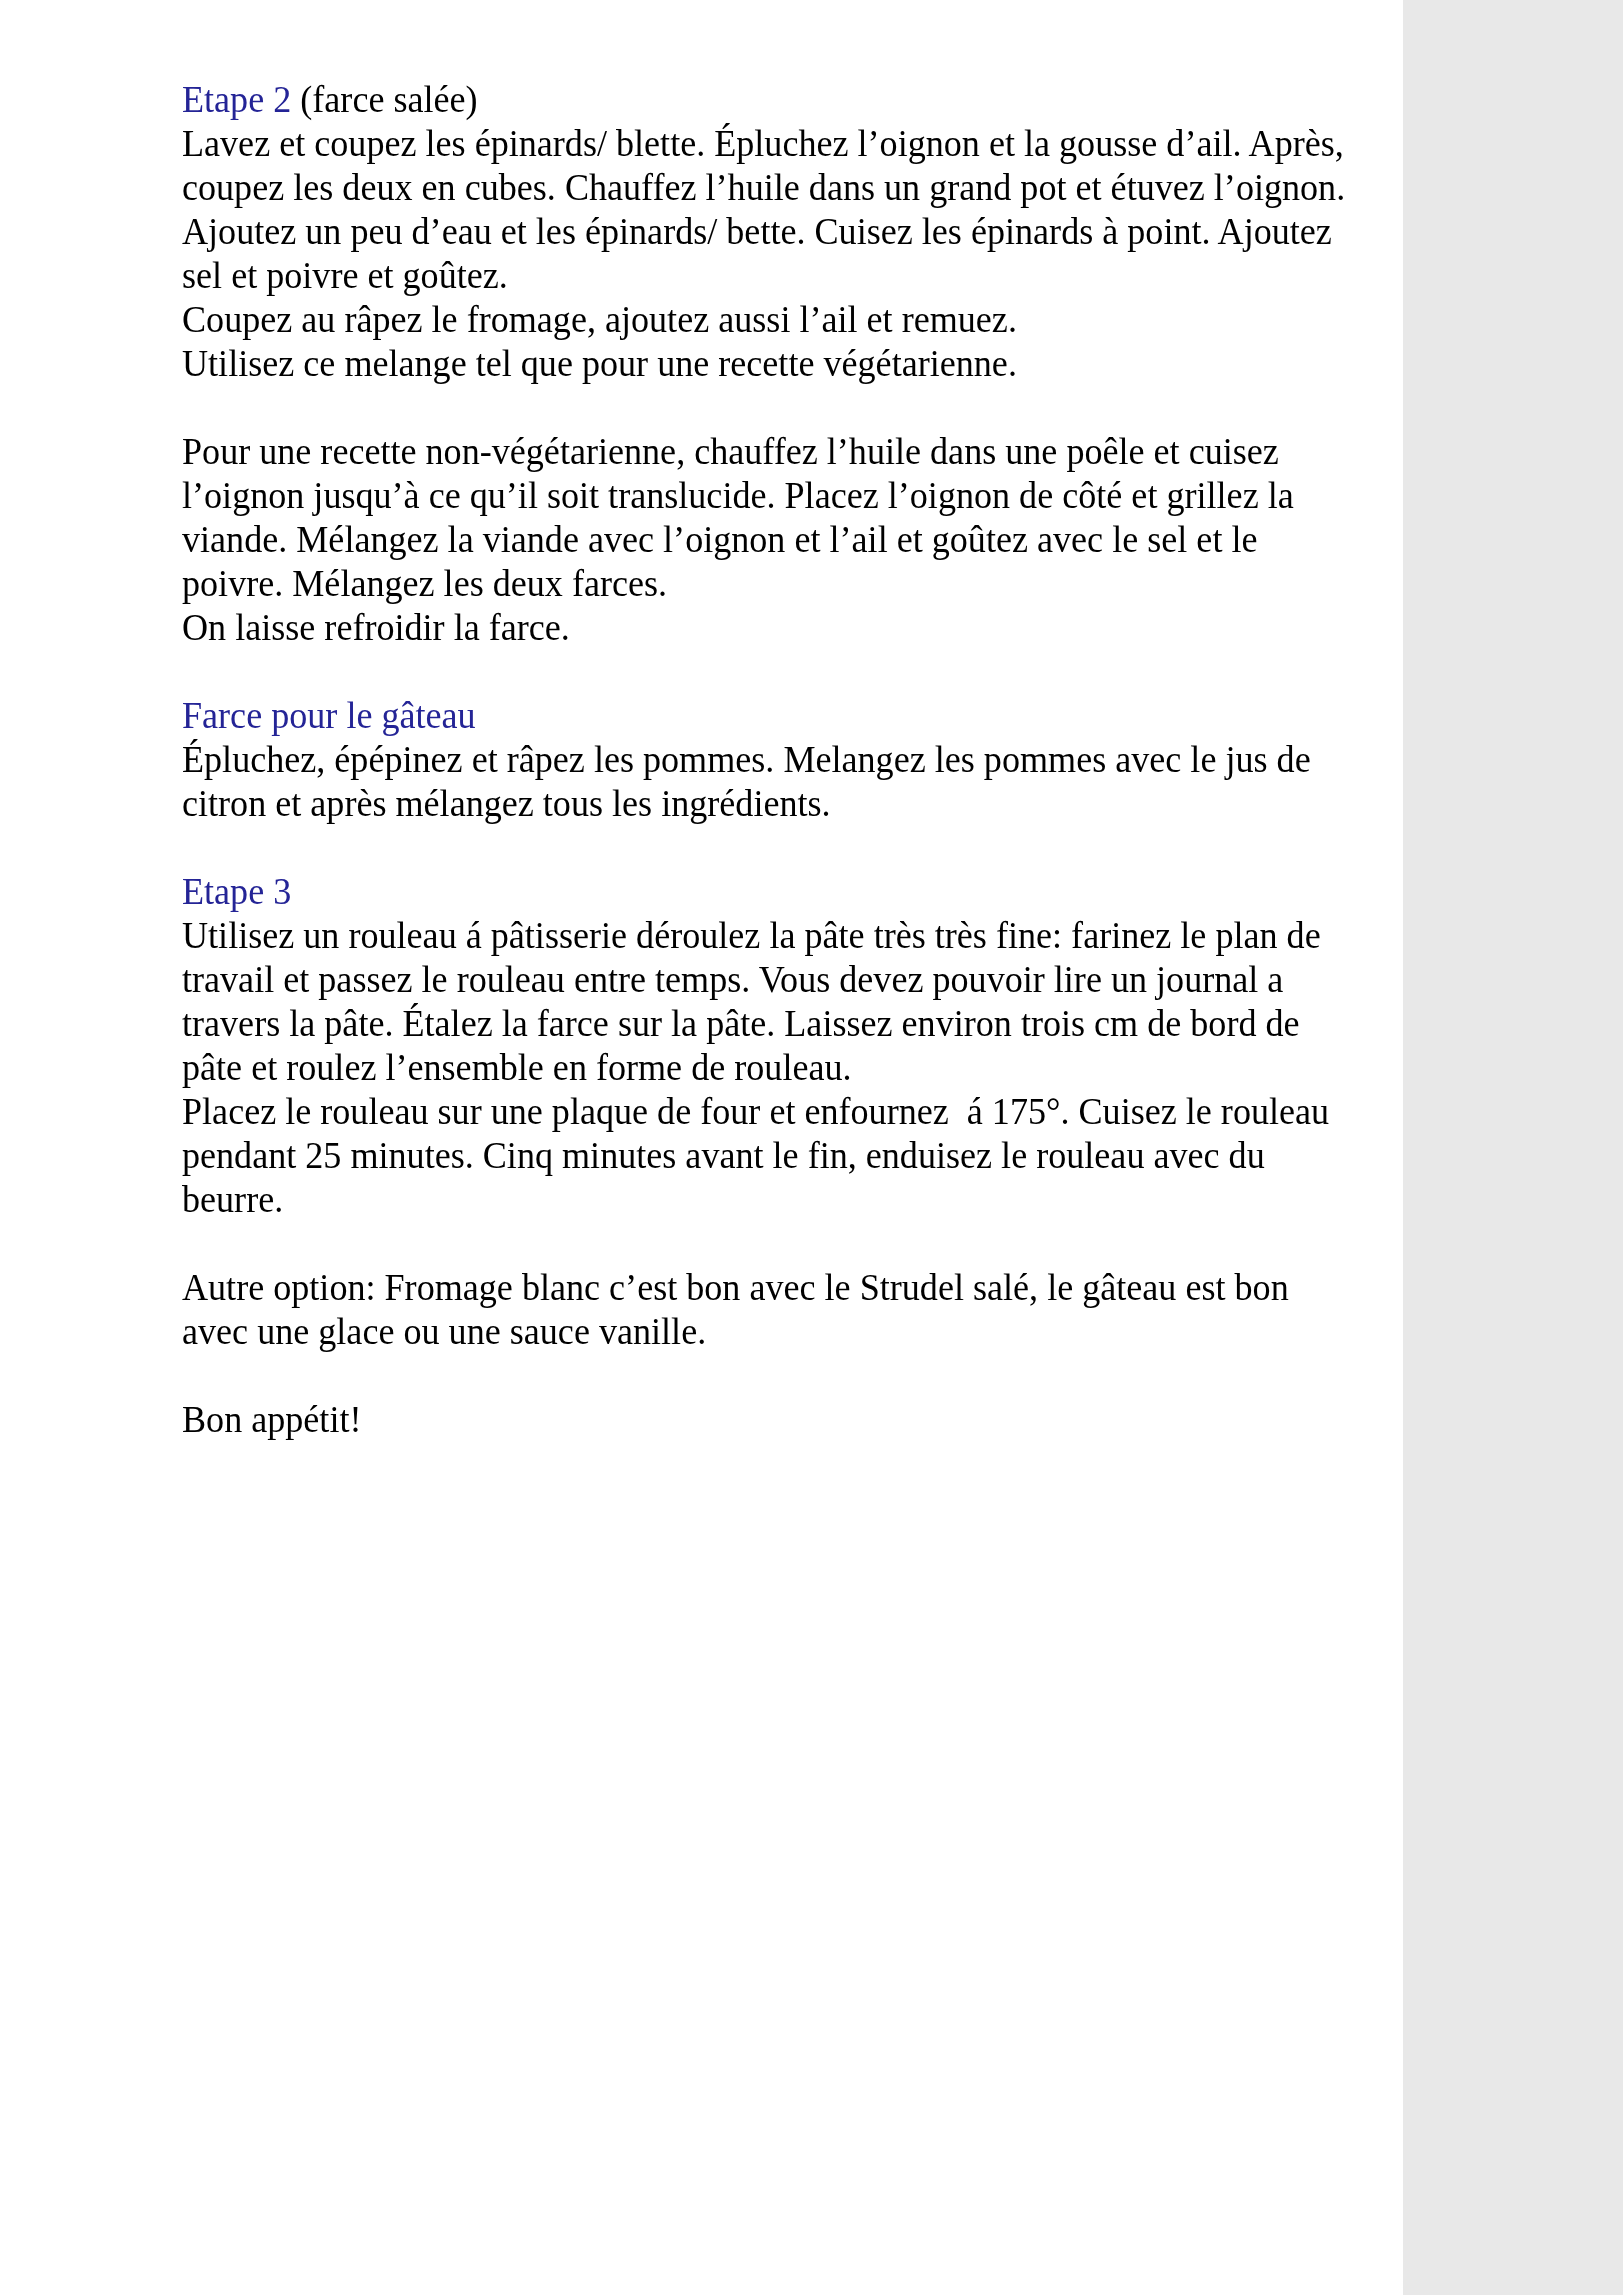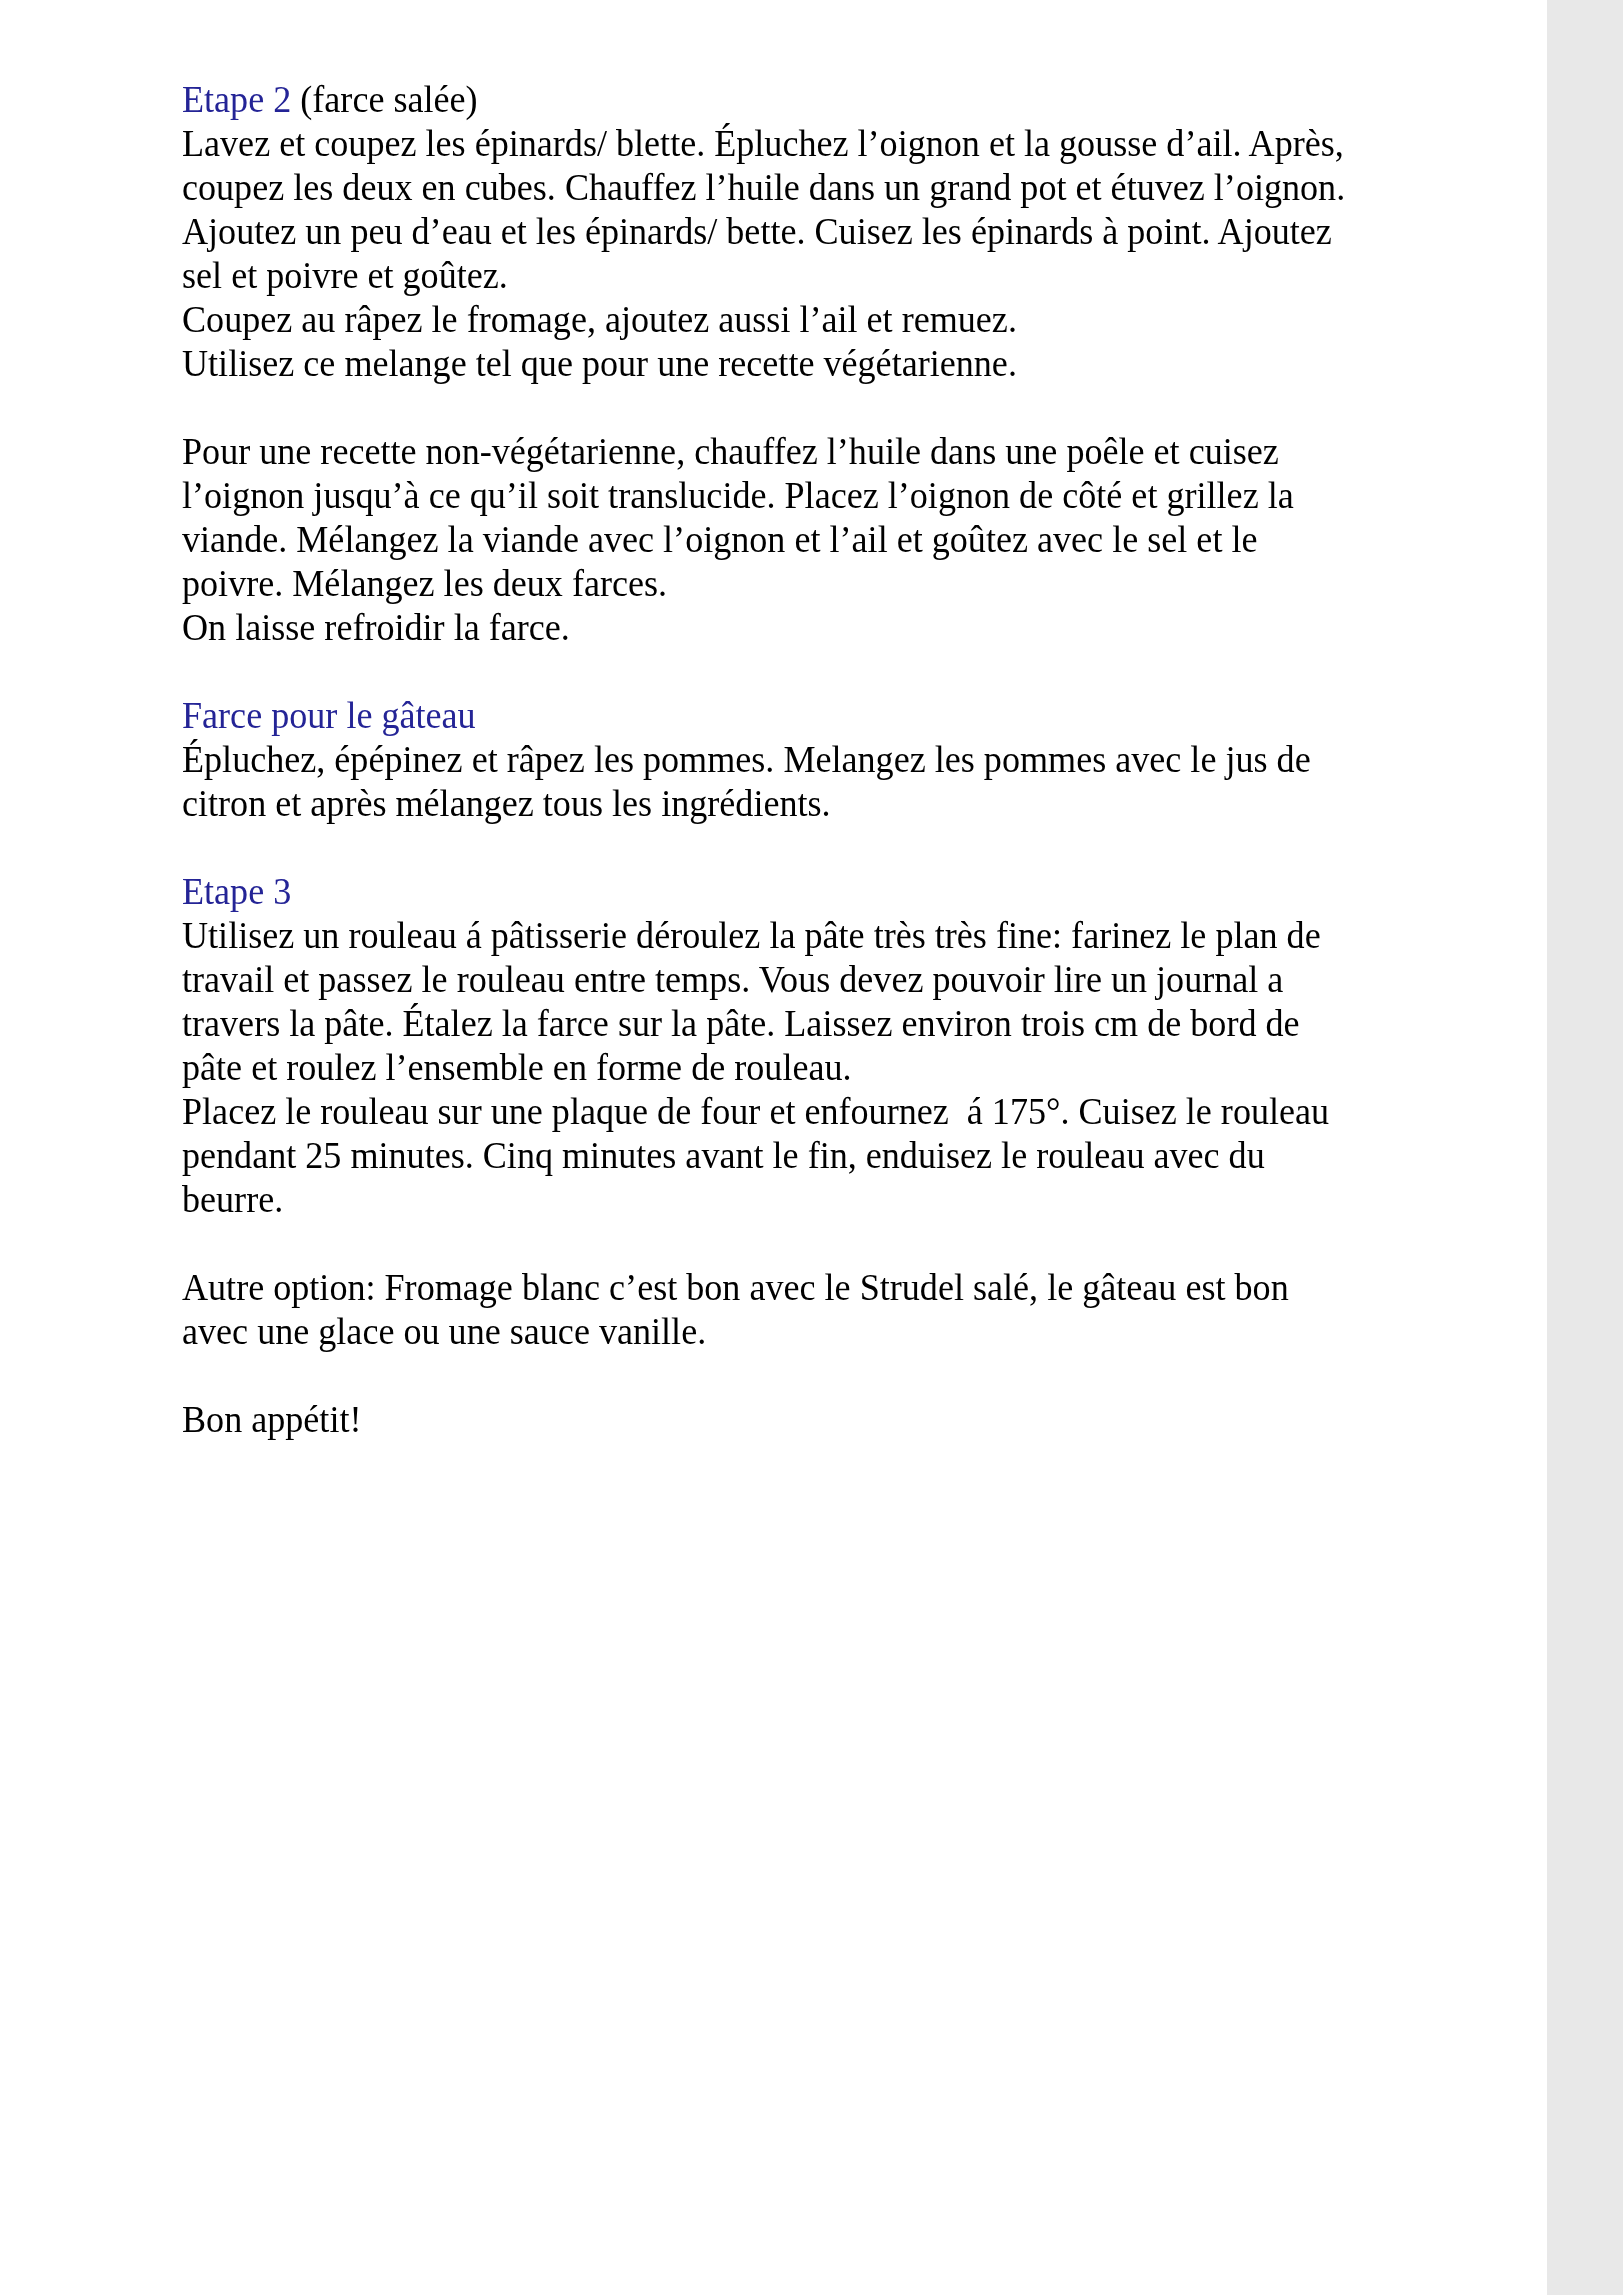--- a/index.html
+++ b/index.html
@@ -10,21 +10,21 @@
   * { box-sizing: border-box; }
   html, body { margin: 0; padding: 0; }
   body {
     width: 1623px;
     height: 2295px;
     background: #e8e8e8;
     font-family: "Liberation Serif", "DejaVu Serif", serif;
   }
   .page {
     position: relative;
-    width: 1547px;
+    width: 1403px;
     height: 2295px;
     background: var(--page-bg);
     overflow: hidden;
   }
   .textblock {
     position: absolute;
     left: 182px;
     top: 77px;
     width: 1328px;
     color: var(--text-color);

